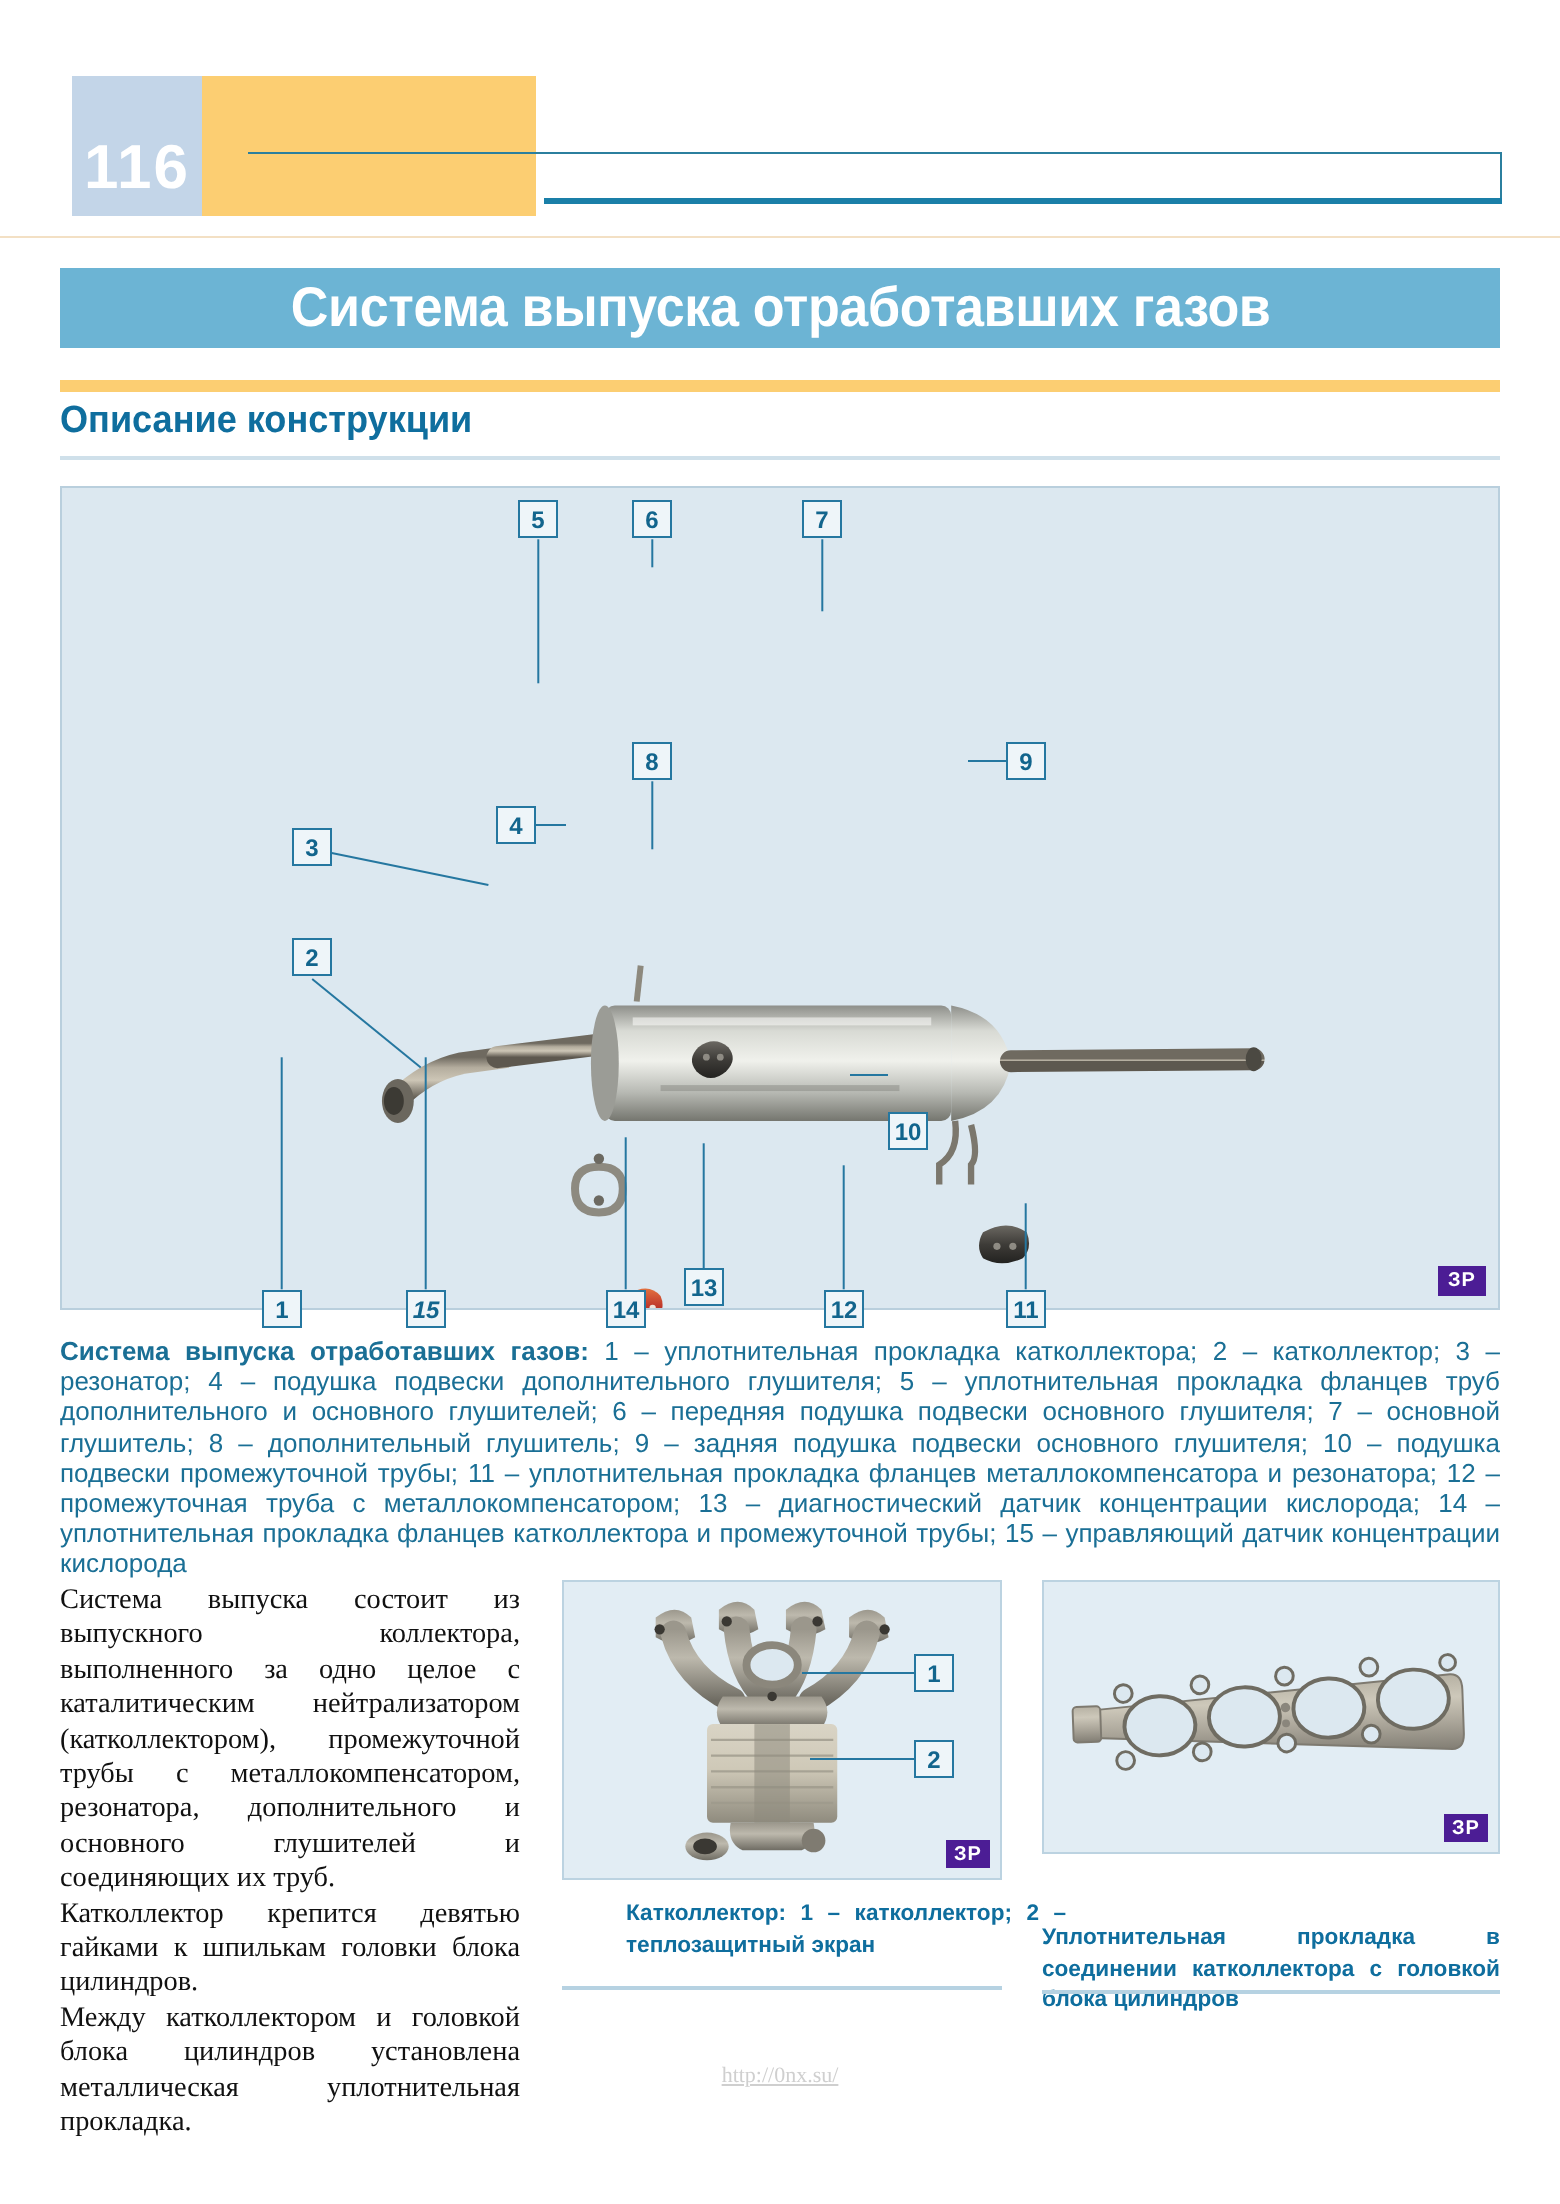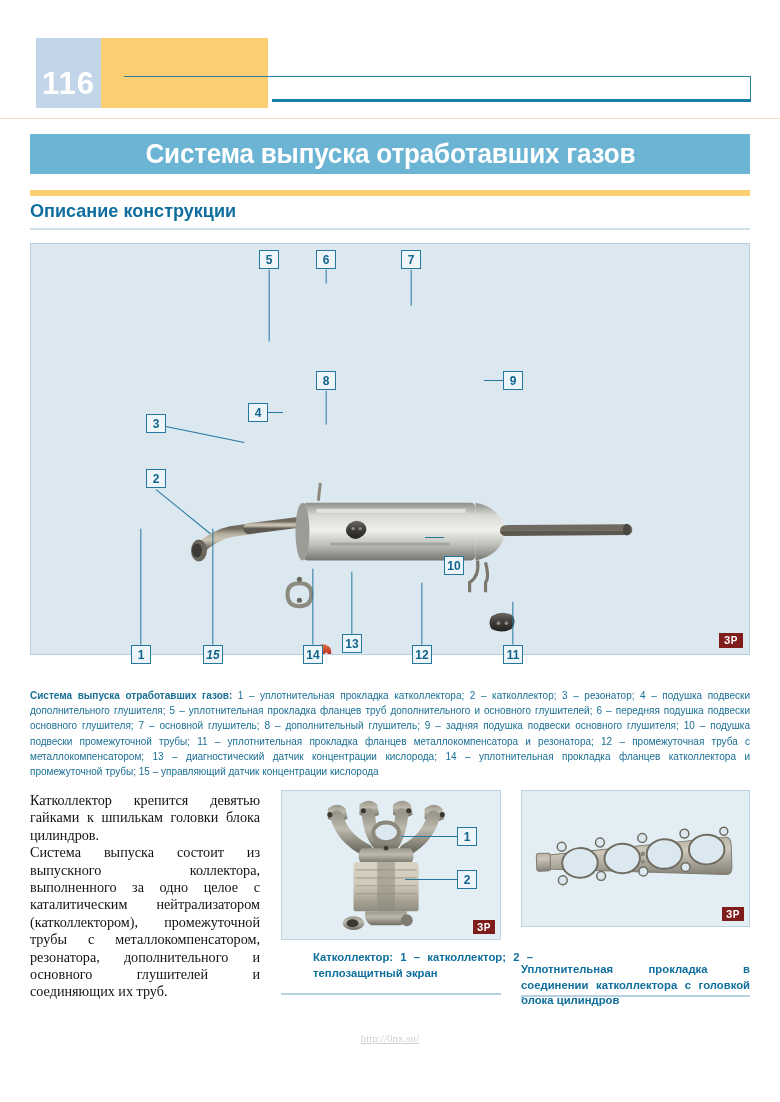--- a/index.html
+++ b/index.html
@@ -68,41 +68,40 @@
     position: absolute; left: 30px; top: 228px; width: 720px; height: 2px;
     background: #cfe0ea;
   }
 
   
   .diagram {
     position: absolute; left: 30px; top: 243px; width: 720px; height: 412px;
     background: #dce8f0; border: 1px solid #b9cfdd;
   }
   .zr-badge {
-    position: absolute; background: #7f1d1d; color: #ffffff;
+    position: absolute; background: #4c1d95; color: #ffffff;
     font-size: 10px; font-weight: bold; letter-spacing: 0.5px;
     display: flex; align-items: center; justify-content: center;
   }
   .zr-main { right: 6px; bottom: 6px; width: 24px; height: 15px; }
 
   
   .callout {
     position: absolute; border: 1.4px solid #2577a0; background: #eef5f9;
     color: #12658d; font-size: 12px; font-weight: bold;
     width: 20px; height: 19px;
     display: flex; align-items: center; justify-content: center;
   }
   .lead { position: absolute; background: #2577a0; }
 
   
   .caption-main {
     position: absolute; left: 30px; top: 668px; width: 720px;
-    color: #1a6f95; font-size: 10px; line-height: 15.2px;
+    color: #1a6f95; font-size: 13px; line-height: 15.2px;
     text-align: justify;
-    margin-top: 20px;
   }
   .caption-main b { font-weight: bold; }
 
   
   .col-text {
     position: absolute; left: 30px; top: 792px; width: 230px;
     font-family: "Liberation Serif", serif;
     font-size: 14.2px; line-height: 17.4px; color: #111;
     text-align: justify;
   }
@@ -349,22 +348,23 @@
     <div class="callout" style="left: 303px; top: 645px;">14</div>
     <div class="lead" style="left: 213px; top: 644px; width: 116px; height: 1.3px; transform: rotate(-90deg); transform-origin: 0px 50%;"></div>
     <div class="callout" style="left: 203px; top: 645px; font-style: italic;">15</div>
   </div>
 
 <div class="caption-main">
   <b>Система выпуска отработавших газов:</b><span> 1 – уплотнительная прокладка катколлектора; 2 – катколлектор; 3 – резонатор; 4 – подушка подвески дополнительного глушителя; 5 – уплотнительная прокладка фланцев труб дополнительного и основного глушителей; 6 – передняя подушка подвески основного глушителя; 7 – основной глушитель; 8 – дополнительный глушитель; 9 – задняя подушка подвески основного глушителя; 10 – подушка подвески промежуточной трубы; 11 – уплотнительная прокладка фланцев металлокомпенсатора и резонатора; 12 – промежуточная труба с металлокомпенсатором; 13 – диагностический датчик концентрации кислорода; 14 – уплотнительная прокладка фланцев катколлектора и промежуточной трубы; 15 – управляющий датчик концентрации кислорода</span>
 </div>
 
 <div class="col-text">
+  <p>Система выпуска состоит из выпускного коллектора, выполненного за одно целое с каталитическим нейтрализатором (катколлектором), промежуточной трубы с металлокомпенсатором, резонатора, дополнительного и основного глушителей и соединяющих их труб.</p>
   <p>Катколлектор крепится девятью гайками к шпилькам головки блока цилиндров.</p>
-  <p>Система выпуска состоит из выпускного коллектора, выполненного за одно целое с каталитическим нейтрализатором (катколлектором), промежуточной трубы с металлокомпенсатором, резонатора, дополнительного и основного глушителей и соединяющих их труб.</p>
+  <p>Между катколлектором и головкой блока цилиндров установлена металлическая уплотнительная прокладка.</p>
 </div>
 
 <div class="panel panel-mid">
   <svg class="svgwrap" viewBox="0 0 220 150">
     <defs>
       <linearGradient id="m-cast" x1="0" y1="0" x2="0" y2="1">
         <stop offset="0%" stop-color="#9b978c"></stop>
         <stop offset="40%" stop-color="#bdb9ad"></stop>
         <stop offset="100%" stop-color="#6f6c63"></stop>
       </linearGradient>

